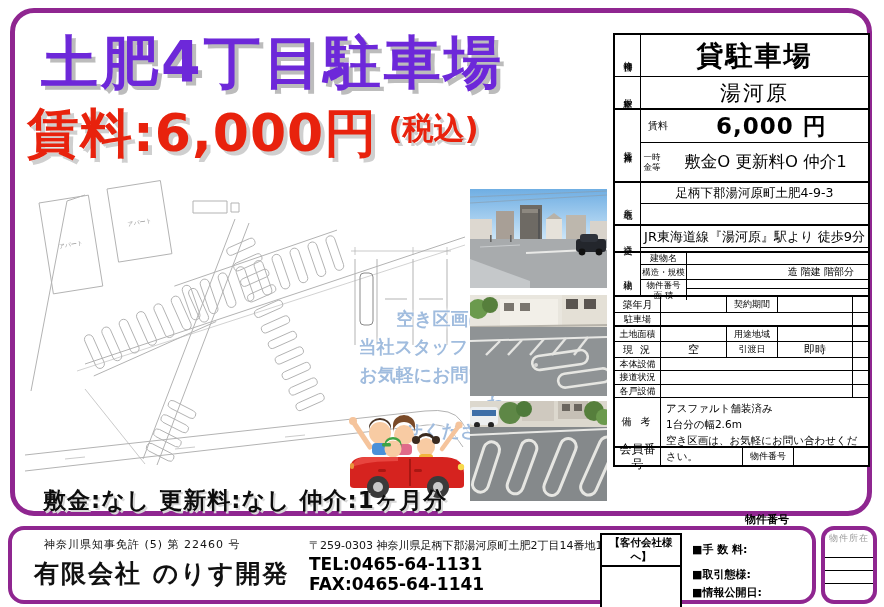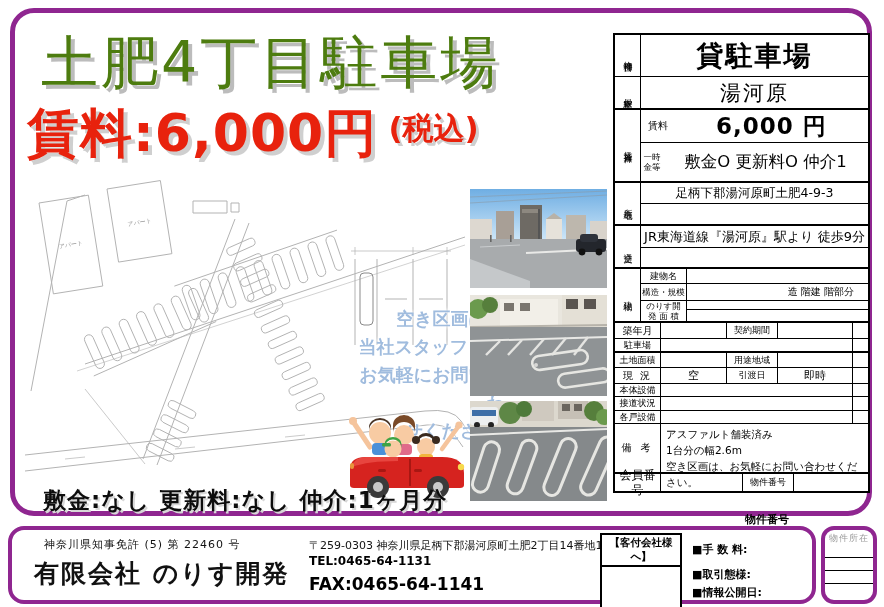--- a/index.html
+++ b/index.html
@@ -4,22 +4,22 @@
 <style>
   * { margin:0; padding:0; box-sizing:border-box; }
   html,body { width:884px; height:607px; background:#fff; font-family:"DejaVu Sans","Liberation Sans",sans-serif; }
   .page { position:relative; width:884px; height:607px; background:#fff; overflow:hidden; }
 
   
   .main-box { position:absolute; left:10px; top:8px; width:862px; height:508px;
     border:5px solid #8F2690; border-radius:24px; background:#fff; }
 
   
-  .title-green { position:absolute; left:26px; top:12px; font-size:57px; font-weight:normal;
-    color:#4d7c0f; letter-spacing:3px; white-space:nowrap; text-shadow:4px 4px 0 #bcbcbc; }
+  .title-green { position:absolute; left:26px; top:12px; font-size:57px; font-weight:bold;
+    color:#6d28d9; letter-spacing:3px; white-space:nowrap; text-shadow:4px 4px 0 #bcbcbc; }
   .title-red-row { position:absolute; left:12px; top:86px; white-space:nowrap; }
   .title-red { font-size:52px; font-weight:bold; color:#E8220D; letter-spacing:1px;
     text-shadow:4px 4px 0 #cfcfcf; }
   .title-tax { font-size:31px; font-weight:bold; color:#E8220D; text-shadow:3px 3px 0 #cfcfcf;
     vertical-align:12px; margin-left:6px; }
 
   
   .siteplan { position:absolute; left:10px; top:146px; width:448px; height:338px; }
   .siteplan * { vector-effect:non-scaling-stroke; }
 
@@ -67,21 +67,21 @@
   .small11 { font-size:11px; }
   .remarks { font-size:10.5px; line-height:16px; padding:2px 0 2px 5px; }
 
   
   .footer-box { position:absolute; left:8px; top:526px; width:808px; height:78px;
     border:4px solid #8F2690; border-radius:16px; background:#fff; }
   .license { position:absolute; left:32px; top:7px; font-size:11px; color:#111; letter-spacing:1px; }
   .company { position:absolute; left:22px; top:27px; font-size:25px; font-weight:bold;
     color:#111; letter-spacing:2px; }
   .addr-f { position:absolute; left:297px; top:8px; font-size:11px; color:#111; }
-  .telno { position:absolute; left:297px; top:24px; font-size:12px; font-weight:bold; }
+  .telno { position:absolute; left:297px; top:24px; font-size:17px; font-weight:bold; }
   .faxno { position:absolute; left:297px; top:44px; font-size:17px; font-weight:bold; }
   .agentbox { position:absolute; left:588px; top:3px; width:82px; }
   .agentbox .lab { border:2px solid #000; font-size:10.5px; font-weight:bold; text-align:center;
     padding:1px 0; background:#fff; }
   .agentbox .empty { border:2px solid #000; border-top:none; height:45px; background:#fff; }
   .squares { position:absolute; left:680px; top:12px; font-size:11px; font-weight:bold; }
   .squares div { margin-bottom:3px; white-space:nowrap; }
   .squares div:nth-child(2) { margin-top:10px; }
   .pno-label { position:absolute; left:745px; top:512px; font-size:11px; font-weight:bold; }
   .loc-box { position:absolute; left:821px; top:526px; width:56px; height:78px;
@@ -356,45 +356,45 @@
         <div class="tcol">
           <div class="subrow" style="height:21px">
             <div class="cell c-center addr">足柄下郡湯河原町土肥4-9-3</div>
           </div>
           <div class="subrow" style="flex:1">
               <div class="cell"></div>
             </div>
         </div>
       </div>
 
-      <div class="trow thick" style="height:43px">
+      <div class="trow thick" style="height:27px">
         <div class="vlab">交通</div>
         <div class="tcol">
           <div class="subrow" style="height:22px">
             <div class="cell c-center acc">JR東海道線『湯河原』駅より 徒歩9分</div>
           </div>
           <div class="subrow" style="flex:1">
               <div class="cell"></div>
             </div>
         </div>
       </div>
 
-      <div class="trow thick" style="height:54px">
+      <div class="trow thick" style="height:44px">
         <div class="vlab">建物</div>
         <div class="tcol">
           <div class="subrow" style="height:17px">
             <div class="sublab" style="width:46px">建物名</div>
             <div class="cell"></div>
           </div>
           <div class="subrow" style="height:18px">
             <div class="sublab" style="width:46px;font-size:8.5px">構造・規模</div>
             <div class="cell c-right small10" style="padding-right:14px">造  階建  階部分</div>
           </div>
           <div class="subrow" style="flex:1">
-            <div class="sublab" style="width:46px;font-size:8.5px;padding:0 3px">のりす開発 面 積</div>
+            <div class="sublab" style="width:46px;font-size:8.5px;padding:0 3px">物件番号 面 積</div>
             <div class="tcol">
               <div class="subrow" style="height:9px">
                   <div class="cell"></div>
                 </div>
               <div class="subrow" style="flex:1">
                   <div class="cell"></div>
                 </div>
             </div>
           </div>
         </div>

